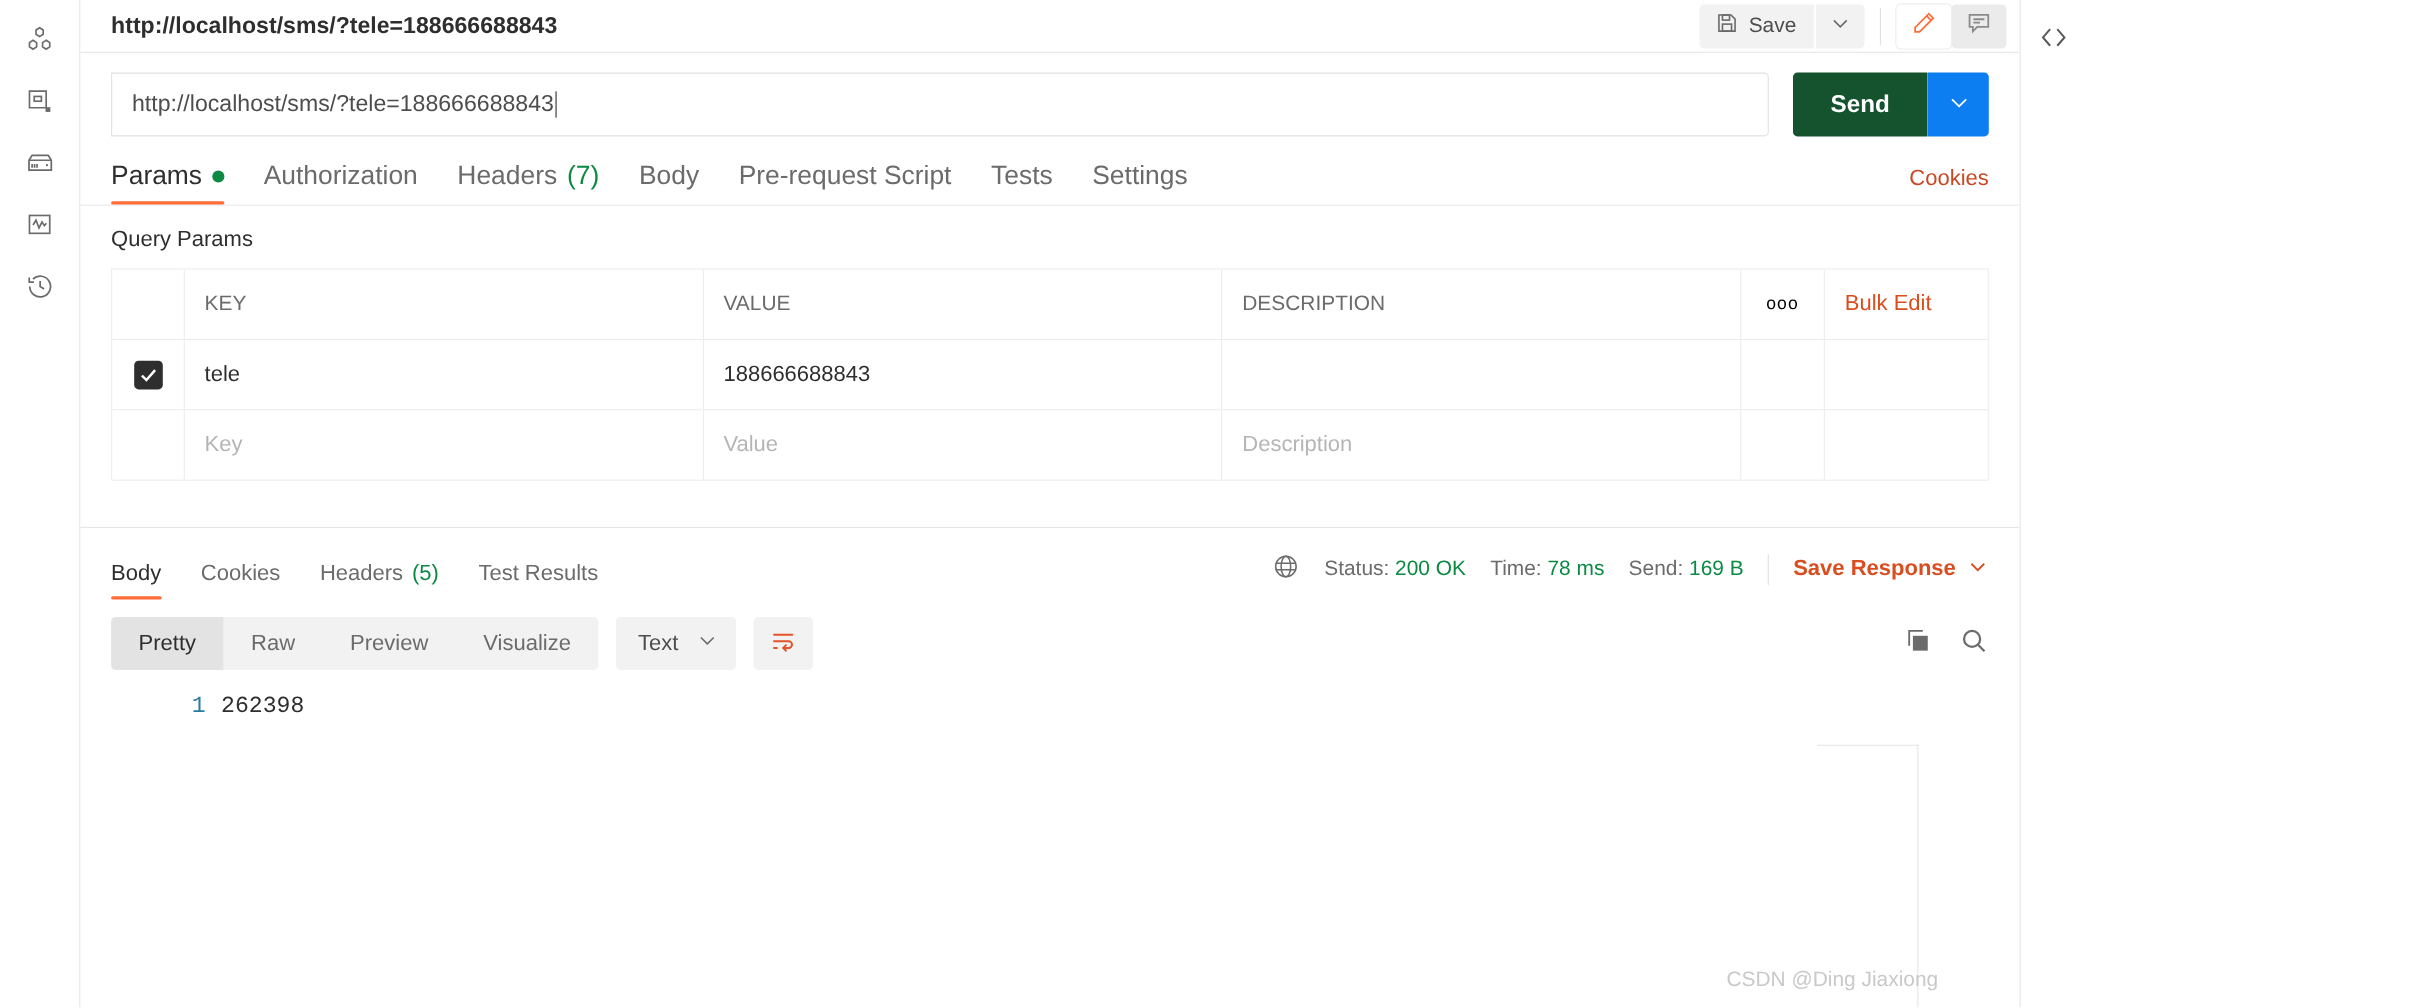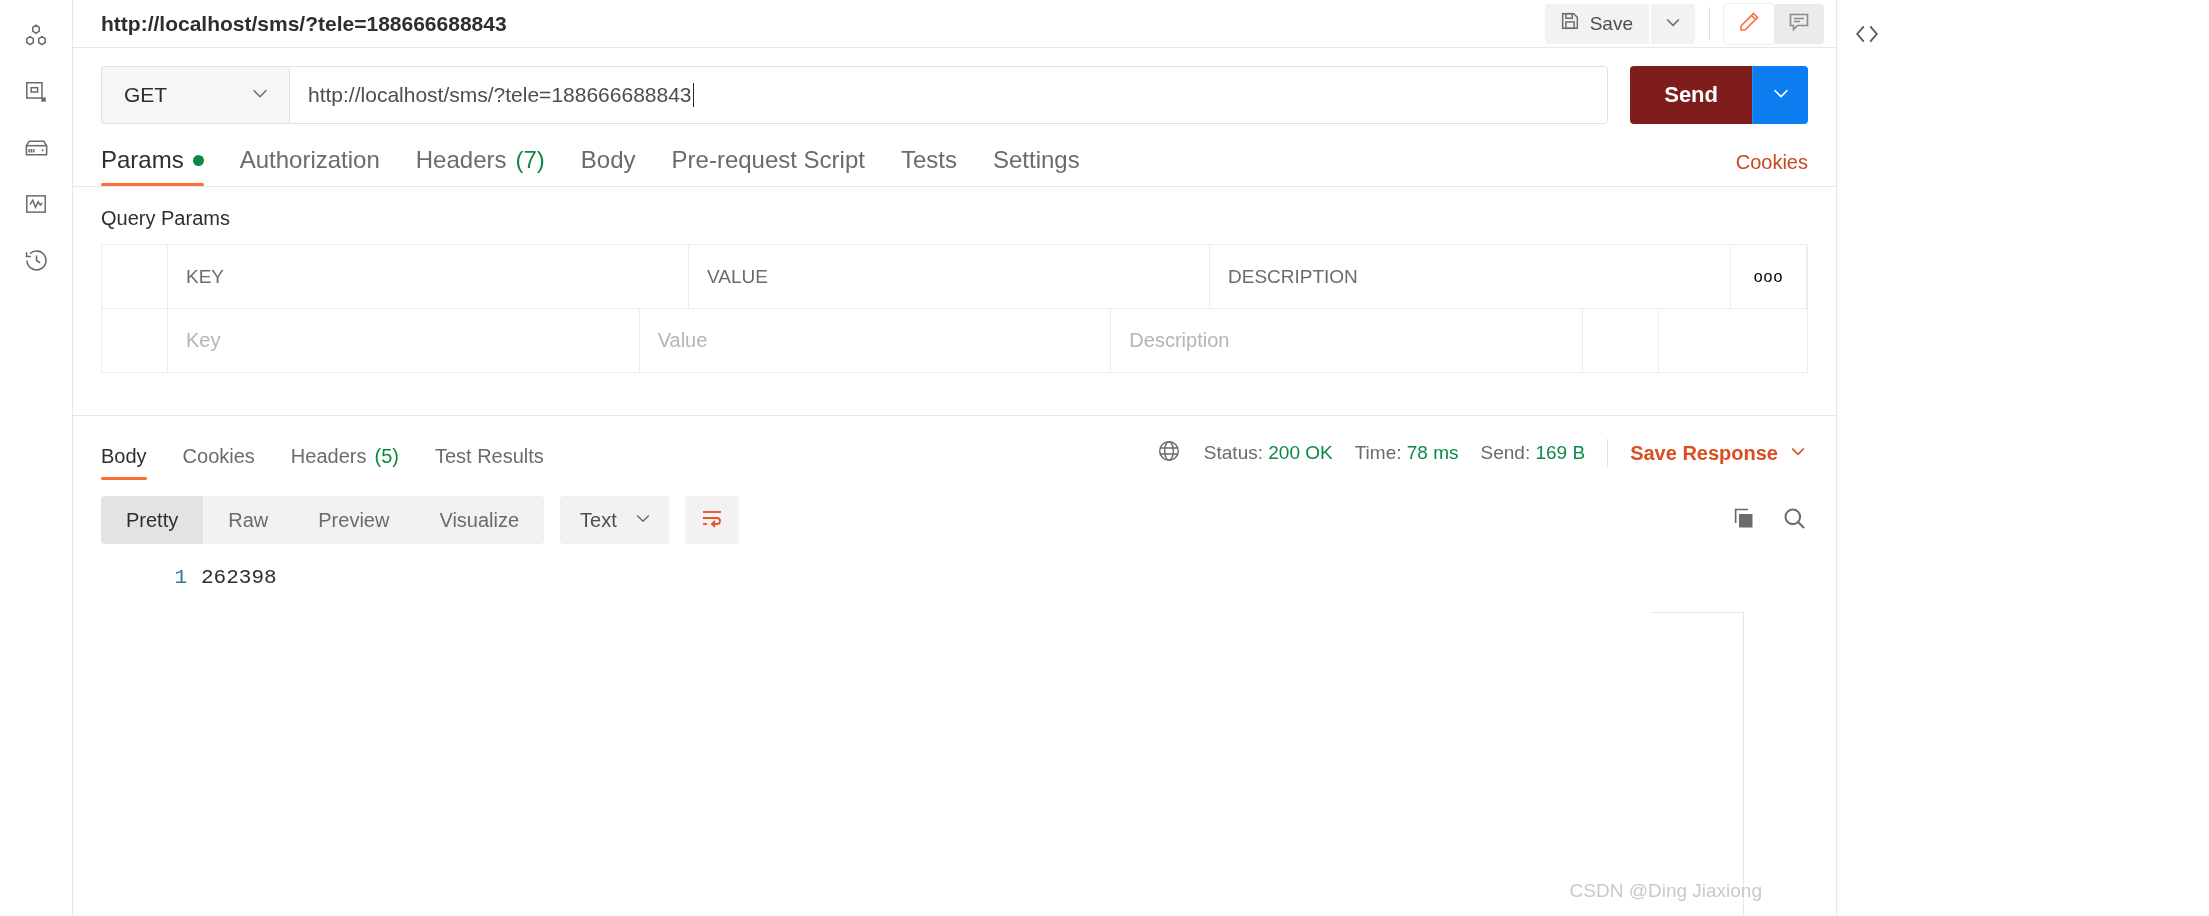--- a/index.html
+++ b/index.html
@@ -97,21 +97,21 @@
   .url-text {
     font-size: 21px; color: #4d4d4d;
     white-space: nowrap; overflow: hidden;
   }
   .caret-bar {
     display: inline-block; width: 1px; height: 24px;
     background: #2e2e2e; margin-left: 1px;
   }
   .send-group { display: flex; margin-left: 22px; }
   .send-btn {
-    background: #7f1d1d; color: #fff; border: none;
+    background: #14532d; color: #fff; border: none;
     height: 58px; padding: 0 34px;
     font-size: 22px; font-weight: bold; cursor: pointer;
     border-radius: 4px 0 0 4px;
     font-family: "Liberation Sans", sans-serif;
     text-align: center;
   }
   .send-caret {
     background: #0c7ef2; border: none; border-left: 1px solid #2b8ef5;
     width: 56px; height: 58px; border-radius: 0 4px 4px 0;
     display: flex; align-items: center; justify-content: center; cursor: pointer;
@@ -338,28 +338,20 @@
             <svg width="24" height="24" viewBox="0 0 24 24" fill="none" stroke="#8a8a8a" stroke-width="1.6">
               <path d="M3.5 4.5h17v11h-10l-4 4v-4h-3z"></path>
               <path d="M7 8.5h10M7 11.5h6"></path>
             </svg>
           </span>
         </div>
       </div>
     </div>
 
     <div class="url-row">
-      <div class="method-select">
-        <span>GET</span>
-        <span>
-          <svg width="22" height="22" viewBox="0 0 24 24" fill="none" stroke="#6b6b6b" stroke-width="1.6">
-            <polyline points="5,9 12,16 19,9"></polyline>
-          </svg>
-        </span>
-      </div>
       <div class="url-input-wrap">
         <span class="url-text">http://localhost/sms/?tele=188666688843</span>
           <span class="caret-bar"></span>
       </div>
       <div class="send-group">
         <button class="send-btn">Send</button>
         <div class="send-caret">
           <span>
             <svg width="22" height="22" viewBox="0 0 24 24" fill="none" stroke="#ffffff" stroke-width="1.8">
               <polyline points="5,9 12,16 19,9"></polyline>
@@ -399,22 +391,37 @@
 
     <div class="qp-title">Query Params</div>
 
     <div class="table">
       <div class="trow thead">
         <div class="tcell chk"></div>
         <div class="tcell key">KEY</div>
         <div class="tcell val">VALUE</div>
         <div class="tcell desc">DESCRIPTION</div>
         <div class="tcell dots">ooo</div>
-      </div>
-
+        <div class="tcell bulk">Bulk Edit</div>
+      </div>
+
+      <div class="trow">
+        <div class="tcell chk">
+          <span class="checkbox">
+            <svg width="18" height="18" viewBox="0 0 24 24" fill="none" stroke="#ffffff" stroke-width="3">
+              <polyline points="4,12.5 9.5,18 20,6"></polyline>
+            </svg>
+          </span>
+        </div>
+        <div class="tcell key">tele</div>
+        <div class="tcell val">188666688843</div>
+        <div class="tcell desc"></div>
+        <div class="tcell dots"></div>
+        <div class="tcell bulk"></div>
+      </div>
 
       <div class="trow">
         <div class="tcell chk"></div>
         <div class="tcell key placeholder">Key</div>
         <div class="tcell val placeholder">Value</div>
         <div class="tcell desc placeholder">Description</div>
         <div class="tcell dots"></div>
         <div class="tcell bulk"></div>
       </div>
     </div>

